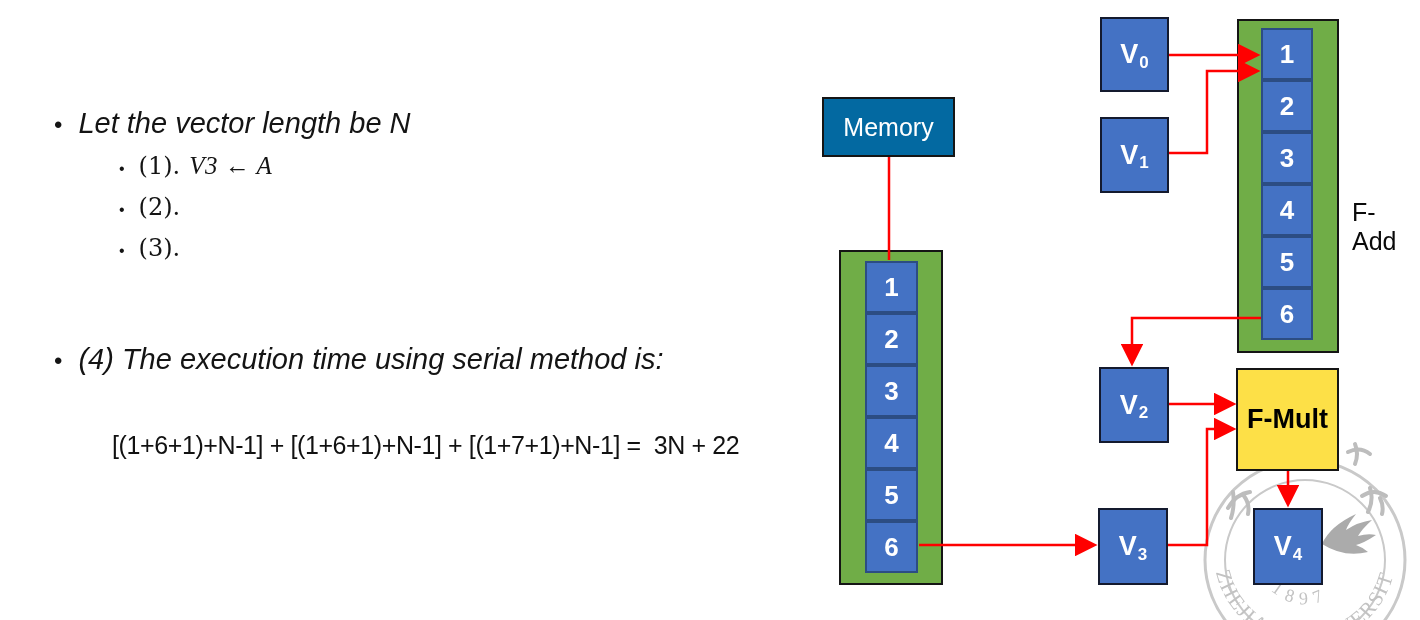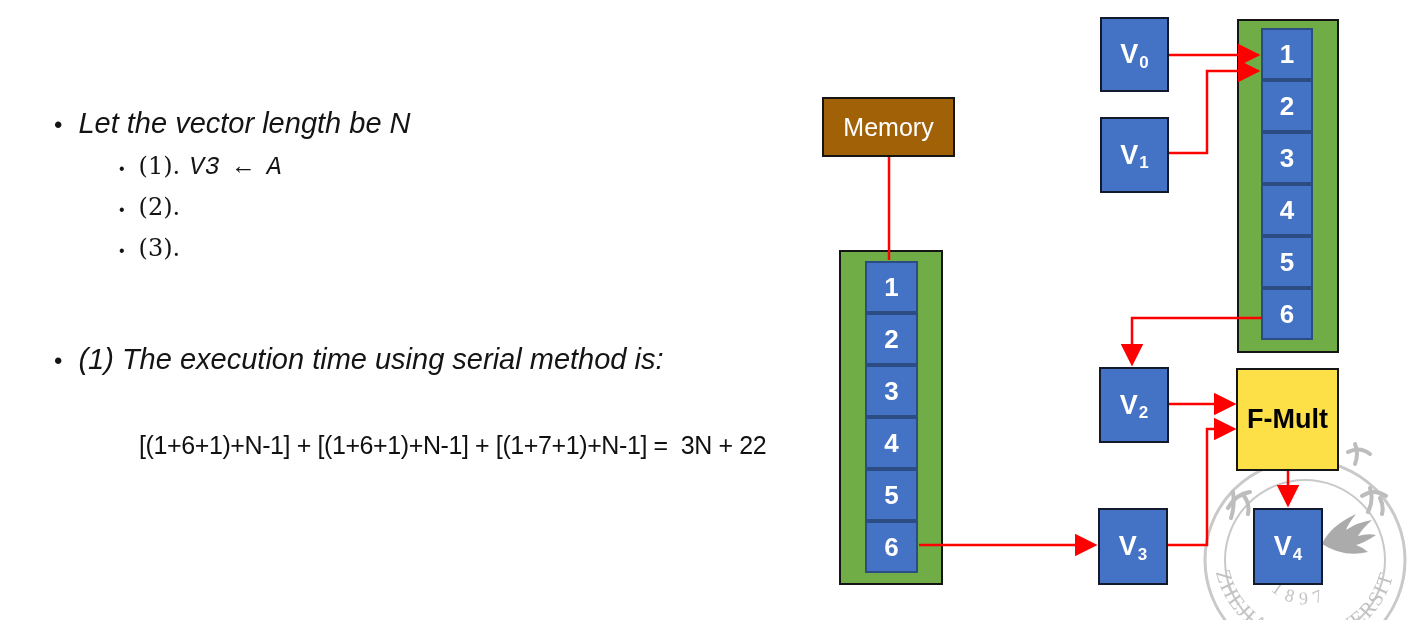--- a/index.html
+++ b/index.html
@@ -6,34 +6,34 @@
   .slide{
     position:relative;width:1420px;height:620px;background:#ffffff;overflow:hidden;
     font-family:"Liberation Sans",sans-serif;color:#141414;
   }
   
   .row{position:absolute;display:flex;align-items:baseline;white-space:nowrap;}
   .dot1{font-size:24px;margin-right:16px;}
   .t29{font-size:29px;font-style:italic;}
   .step .dot2{font-size:16px;margin-right:14px;}
   .step .prefix{font-family:"DejaVu Serif",serif;font-size:24px;margin-right:9px;}
-  .step .math{font-family:Liberation Mono, monospace;font-style:italic;font-size:25px;letter-spacing:0.5px;}
+  .step .math{font-family:Liberation Serif, serif;font-style:italic;font-size:25px;letter-spacing:0.5px;}
   .formula{position:absolute;left:112px;top:431px;font-size:25px;letter-spacing:-0.4px;
-           white-space:pre;color:#111;margin-left:27px;}
+           white-space:pre;color:#111;}
   
   .box{position:absolute;box-sizing:border-box;}
   .green{background:#70AD47;border:2px solid #151515;z-index:2;}
   .bluecell{position:absolute;box-sizing:border-box;background:#4472C4;border:2px solid #2c4d83;
             color:#fff;font-weight:bold;font-size:26px;display:flex;align-items:center;
             justify-content:center;z-index:3;}
   .vreg{background:#4472C4;border:2px solid #141a2e;color:#fff;display:flex;align-items:center;
         justify-content:center;z-index:2;}
   .vreg .base{font-size:27px;font-weight:bold;}
   .vreg .sub{font-size:17px;font-weight:bold;transform:translateY(8px);display:inline-block;margin-left:1px;}
-  .memory{background:#a16207;border:2px solid #151515;color:#fff;font-size:25px;
+  .memory{background:#0369a1;border:2px solid #151515;color:#fff;font-size:25px;
           display:flex;align-items:center;justify-content:center;z-index:2;}
   .fadd-label{position:absolute;left:1352px;top:198px;font-size:25px;color:#0a0a0a;z-index:2;}
   .fmult{background:#fde047;border:2px solid #151515;color:#000;font-weight:bold;font-size:27px;
          display:flex;align-items:center;justify-content:center;z-index:2;}
   svg.arrows{position:absolute;left:0;top:0;z-index:5;pointer-events:none;}
   svg.wm{position:absolute;left:0;top:0;z-index:1;}
 </style>
 </head>
 <body>
 
@@ -81,21 +81,21 @@
     <span class="dot2">•</span>
     <span class="prefix">(2).</span>
   </div>
   <div class="row step" style="left:119px;top:234px">
     <span class="dot2">•</span>
     <span class="prefix">(3).</span>
   </div>
 
   <div class="row" style="left:54px;top:343px">
     <span class="dot1">•</span>
-    <span class="t29">(1) The execution time using serial method is:</span>
+    <span class="t29">(4) The execution time using serial method is:</span>
   </div>
 
   <div class="formula">[(1+6+1)+N-1] + [(1+6+1)+N-1] + [(1+7+1)+N-1] =  3N + 22</div>
 
   <div class="box memory" style="left:822px;top:97px;width:133px;height:60px">
     <span>Memory</span>
   </div>
 
   <div class="box green" style="left:839px;top:250px;width:104px;height:335px"></div>
   <div class="bluecell" style="left:865px;top:261px;width:53px;height:52px">1</div>
@@ -106,20 +106,21 @@
   <div class="bluecell" style="left:865px;top:521px;width:53px;height:52px">6</div>
 
   <div class="box green" style="left:1237px;top:19px;width:102px;height:334px"></div>
   <div class="bluecell" style="left:1261px;top:28px;width:52px;height:52px">1</div>
   <div class="bluecell" style="left:1261px;top:80px;width:52px;height:52px">2</div>
   <div class="bluecell" style="left:1261px;top:132px;width:52px;height:52px">3</div>
   <div class="bluecell" style="left:1261px;top:184px;width:52px;height:52px">4</div>
   <div class="bluecell" style="left:1261px;top:236px;width:52px;height:52px">5</div>
   <div class="bluecell" style="left:1261px;top:288px;width:52px;height:52px">6</div>
 
+  <div class="fadd-label">F-Add</div>
 
   <div class="box vreg" style="left:1100px;top:17px;width:69px;height:75px">
     <span class="base">V</span>
       <span class="sub">0</span>
   </div>
   <div class="box vreg" style="left:1100px;top:117px;width:69px;height:76px">
     <span class="base">V</span>
       <span class="sub">1</span>
   </div>
   <div class="box vreg" style="left:1099px;top:367px;width:70px;height:76px">

